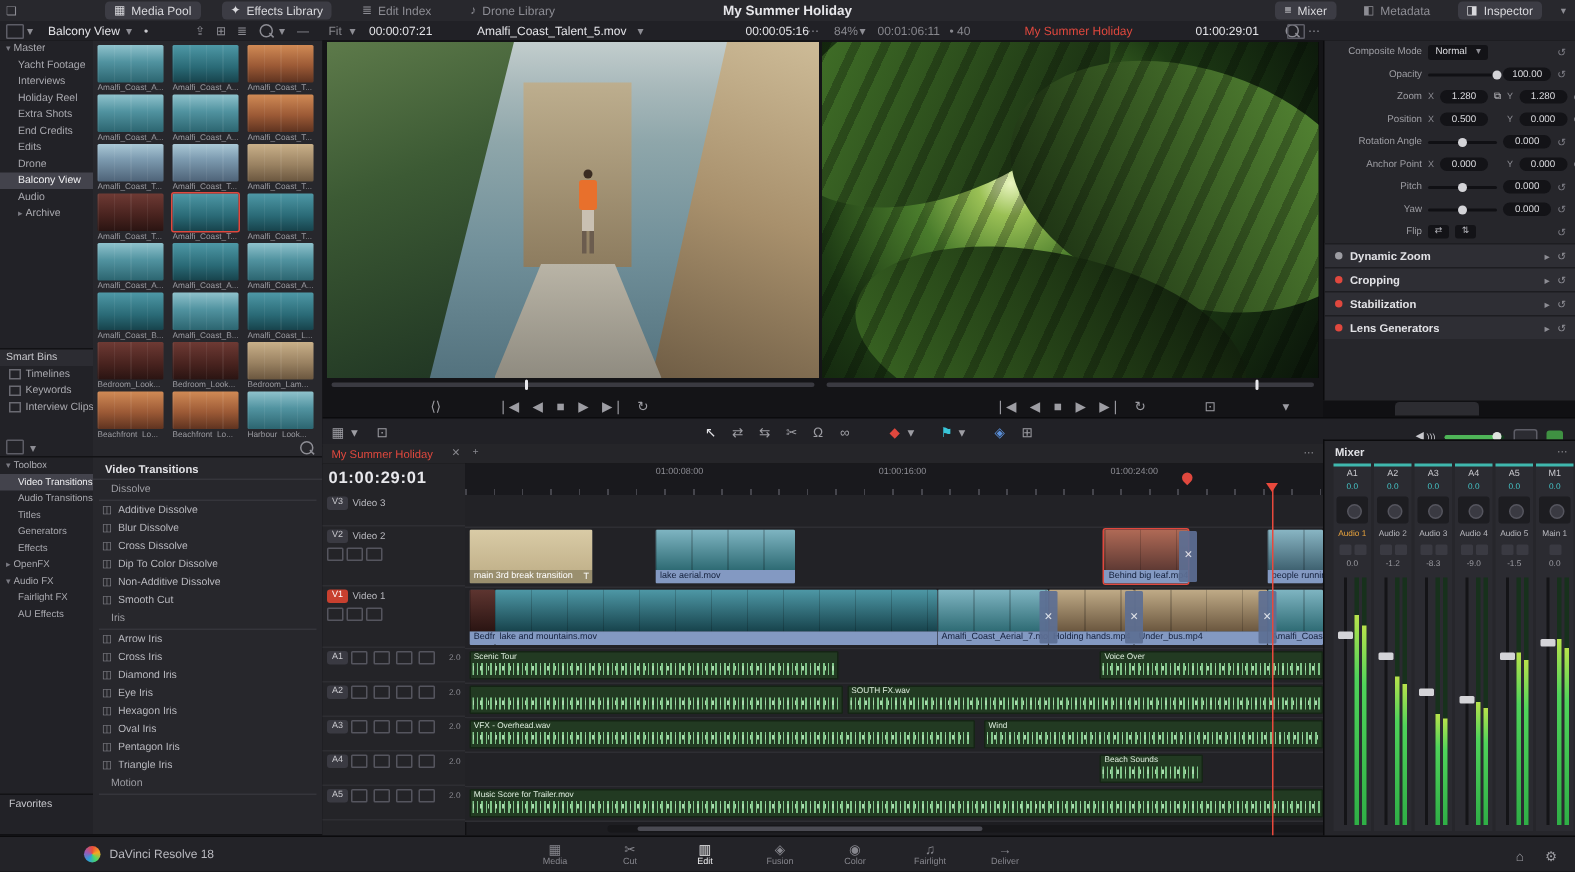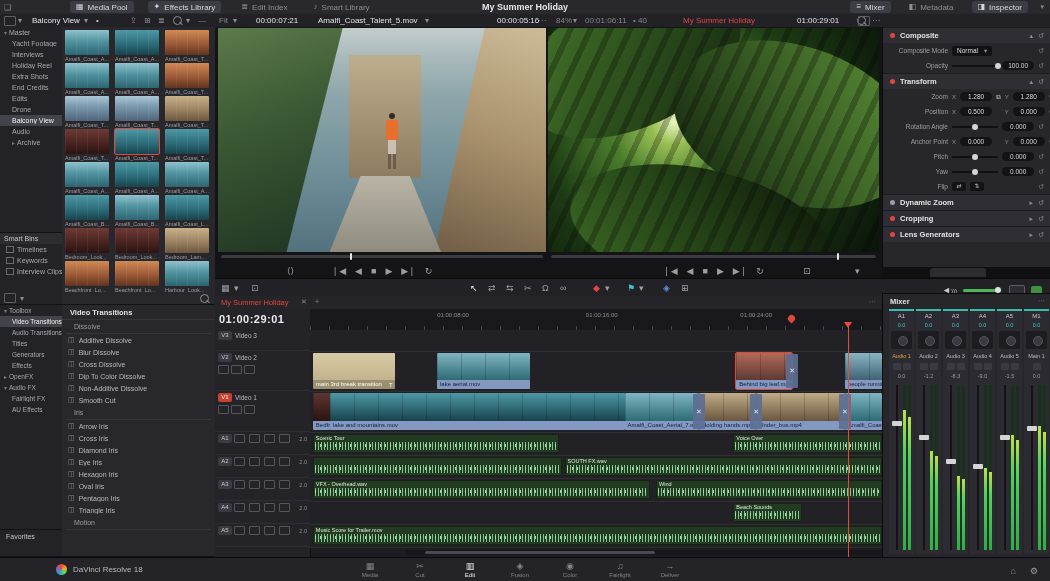--- a/index.html
+++ b/index.html
@@ -151,21 +151,21 @@
       <div class="tb-btn on">
         <div class="tb-ico">✦</div>
         <div>Effects Library</div>
       </div>
       <div class="tb-btn">
         <div class="tb-ico">≣</div>
         <div>Edit Index</div>
       </div>
       <div class="tb-btn">
         <div class="tb-ico">♪</div>
-        <div>Smart Library</div>
+        <div>Drone Library</div>
       </div>
     </div>
   <div class="ab" style="left:0;top:2px;width:1050px;text-align:center;pointer-events:none;">
     <span style="font-size:9px;font-weight:bold;color:#e6e6ea;">My Summer Holiday</span>
   </div>
   <div class="ab row" style="right:22px;top:1px;gap:12px;" id="topRightBtns">
       <div class="tb-btn on">
         <div class="tb-ico">≡</div>
         <div>Mixer</div>
       </div>
@@ -189,21 +189,21 @@
   <span class="ab mini-ico" style="left:96px;top:2px;color:#c9c9ce;">•</span>
   <span class="ab mini-ico" style="left:130px;top:2px;">⇪</span>
   <span class="ab mini-ico" style="left:144px;top:2px;">⊞</span>
   <span class="ab mini-ico" style="left:158px;top:2px;">≣</span>
   <span class="ab mag" style="left:173px;top:2px;"></span>
   <span class="ab mini-ico" style="left:186px;top:2px;">▾</span>
   <span class="ab mini-ico" style="left:198px;top:2px;">—</span>
 
   <span class="ab sh-txt dim" style="left:219px;top:2px;text-align:right;">Fit</span>
   <span class="ab mini-ico" style="left:233px;top:2px;">▾</span>
-  <span class="ab sh-txt bright" style="left:256px;top:2px;">00:00:07:21</span>
+  <span class="ab sh-txt bright" style="left:246px;top:2px;">00:00:07:21</span>
 
   <span class="ab sh-txt bright" style="left:318px;top:2px;">Amalfi_Coast_Talent_5.mov</span>
   <span class="ab mini-ico" style="left:425px;top:2px;">▾</span>
   <span class="ab sh-txt bright" style="left:497px;top:2px;">00:00:05:16</span>
   <span class="ab mini-ico" style="left:538px;top:2px;">⋯</span>
 
   <span class="ab sh-txt dim" style="left:556px;top:2px;">84%</span>
   <span class="ab mini-ico" style="left:573px;top:2px;">▾</span>
   <span class="ab sh-txt dim" style="left:585px;top:2px;">00:01:06:11</span>
   <span class="ab sh-txt dim" style="left:633px;top:2px;">• <span>40</span></span>
@@ -781,47 +781,35 @@
       </div>
     <div id="playhead" style="left: 94%;"></div>
     <div id="tl-scroll">
         <div class="th"></div>
       </div>
   </div>
 </div>
 
 <div id="inspector" class="ab">
     <div id="inspBody">
-      <div class="isec">
-        <div class="dot"></div>
-        <div class="ttl">Composite</div>
-        <div class="mini">▴</div>
-        <div class="mini">↺</div>
-      </div>
       <div class="irow">
         <div class="ilab">Composite Mode</div>
         <div class="dd">
           <div>Normal</div>
           <div style="color: rgb(141, 141, 148);">▾</div>
         </div>
         <div class="rst">↺</div>
       </div>
       <div class="irow">
         <div class="ilab">Opacity</div>
         <div class="islider">
           <div class="sdot" style="left: calc(100% - 3px);"></div>
         </div>
         <div class="pill">100.00</div>
         <div class="rst">↺</div>
-      </div>
-      <div class="isec">
-        <div class="dot"></div>
-        <div class="ttl">Transform</div>
-        <div class="mini">▴</div>
-        <div class="mini">↺</div>
       </div>
       <div class="irow">
         <div class="ilab">Zoom</div>
         <div class="axis">X</div>
         <div class="pill">1.280</div>
         <div style="font-size: 6.5px; color: rgb(201, 201, 206);">⧉</div>
         <div class="axis">Y</div>
         <div class="pill">1.280</div>
         <div class="rst">↺</div>
       </div>
@@ -875,20 +863,26 @@
       </div>
       <div class="isec">
         <div class="dot off"></div>
         <div class="ttl">Dynamic Zoom</div>
         <div class="mini">▸</div>
         <div class="mini">↺</div>
       </div>
       <div class="isec">
         <div class="dot"></div>
         <div class="ttl">Cropping</div>
+        <div class="mini">▸</div>
+        <div class="mini">↺</div>
+      </div>
+      <div class="isec">
+        <div class="dot"></div>
+        <div class="ttl">Stabilization</div>
         <div class="mini">▸</div>
         <div class="mini">↺</div>
       </div>
       <div class="isec">
         <div class="dot"></div>
         <div class="ttl">Lens Generators</div>
         <div class="mini">▸</div>
         <div class="mini">↺</div>
       </div>
     </div>

